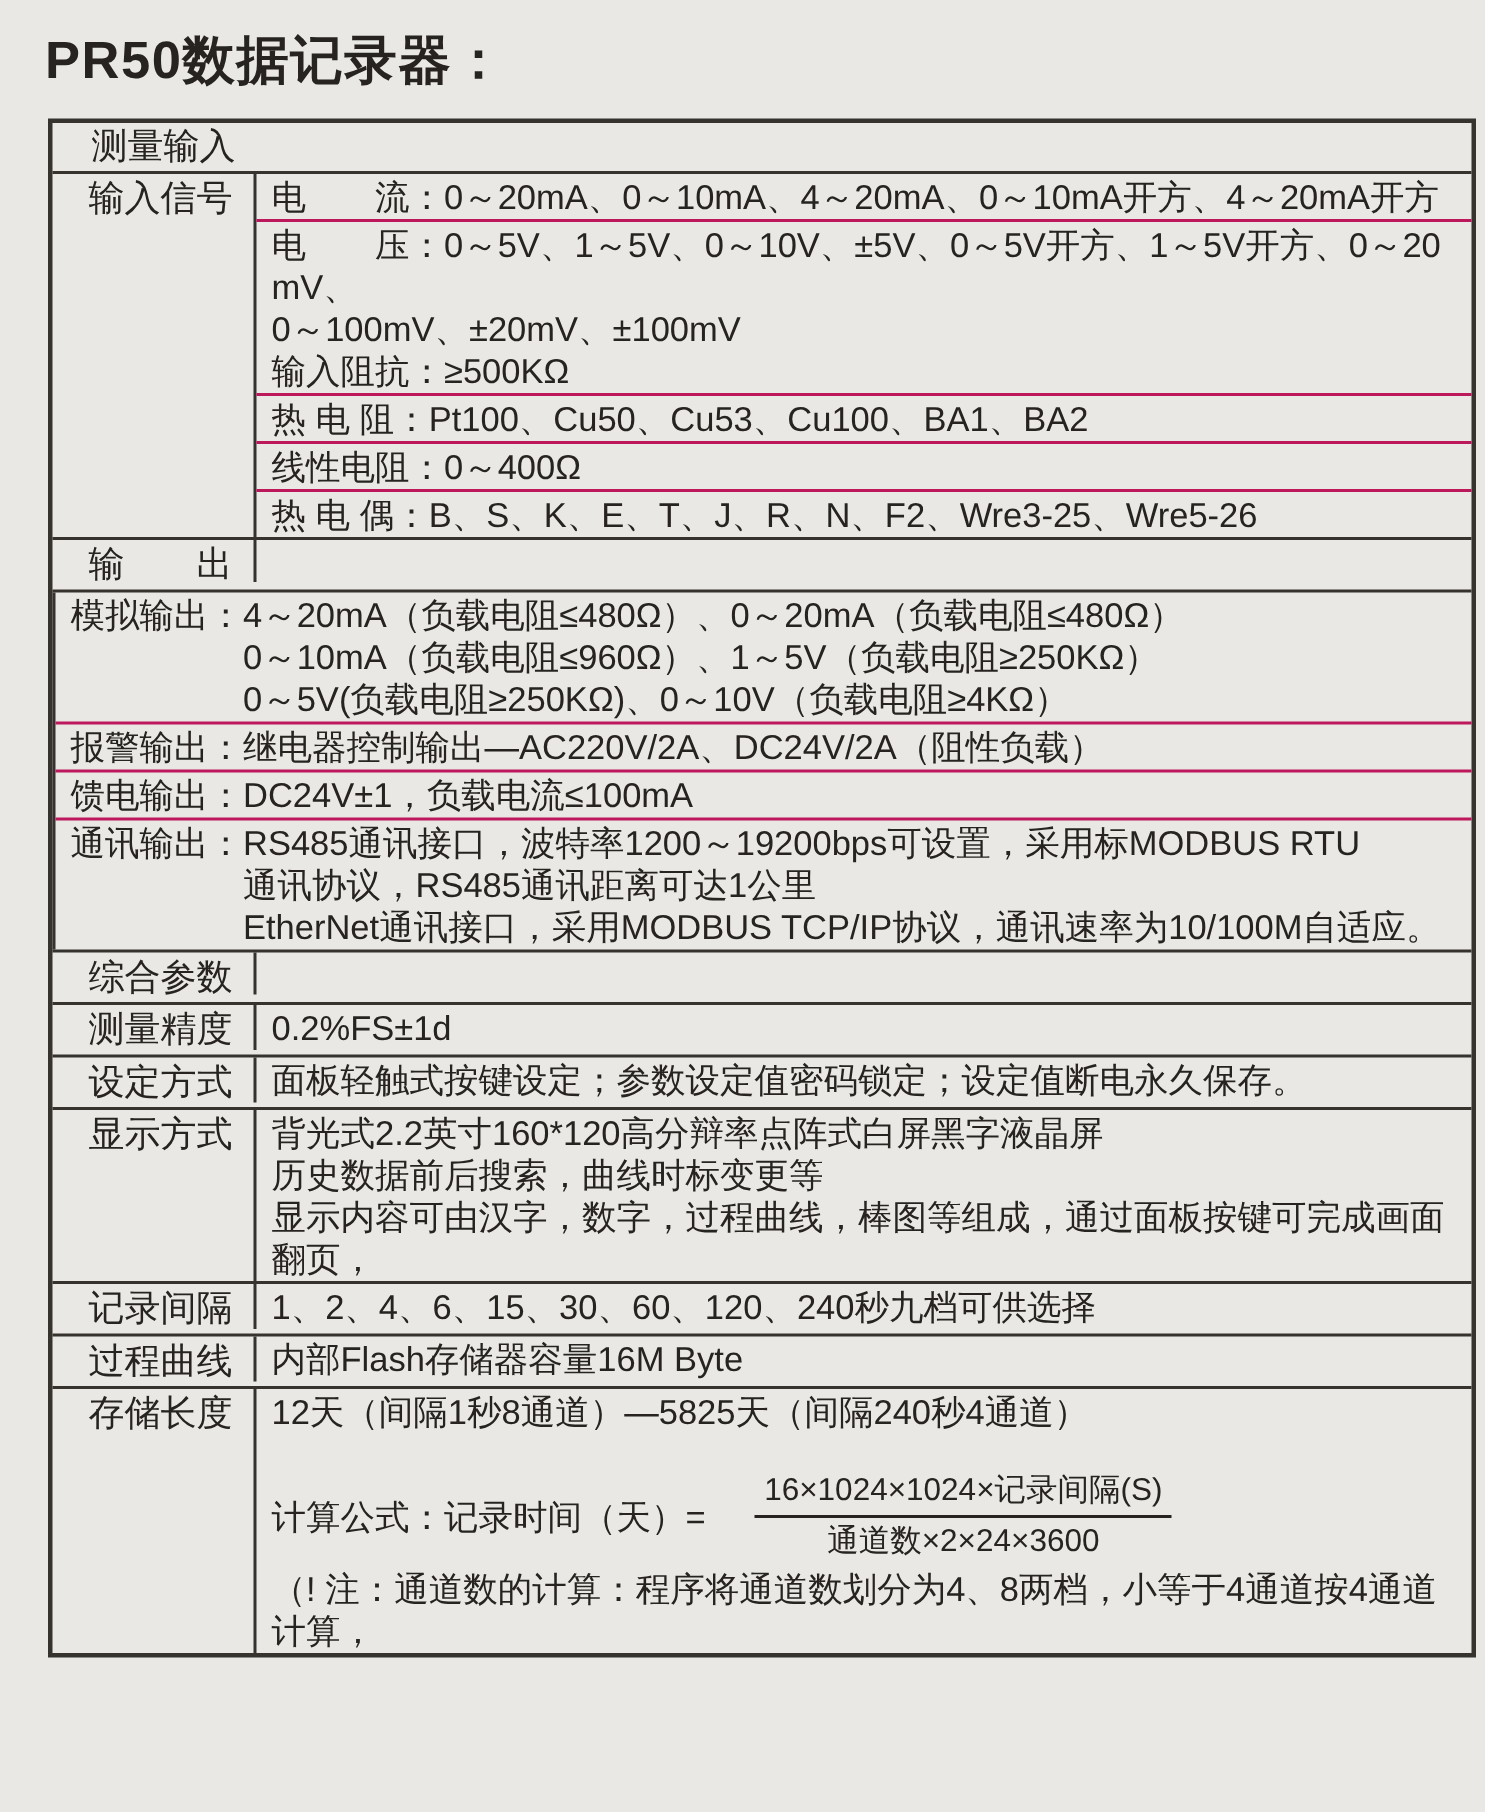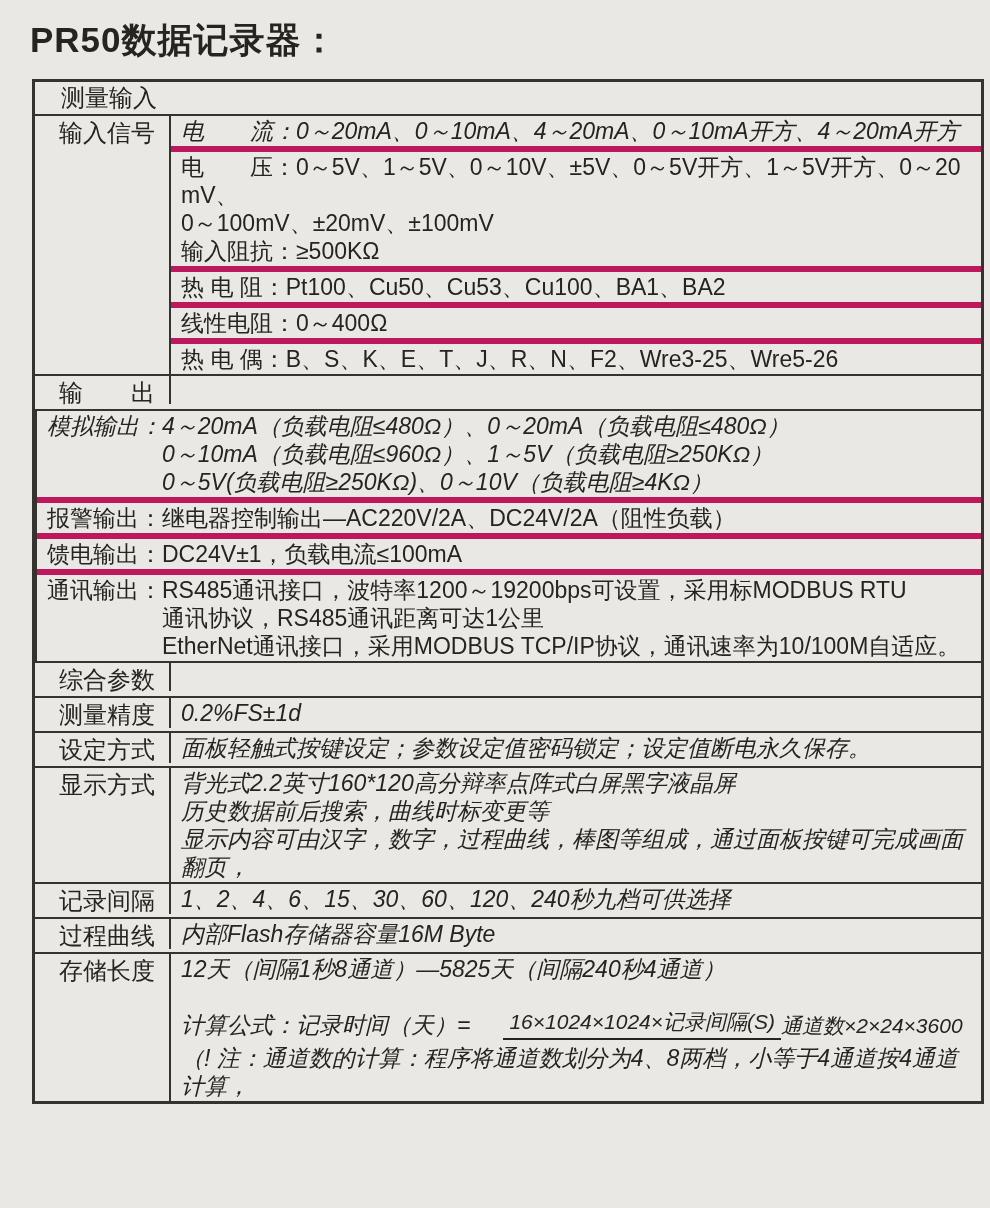--- a/index.html
+++ b/index.html
@@ -38,37 +38,37 @@
     line-height: 28px;
     white-space: pre-wrap;
   }
   .content-cell {
     flex: 1 1 auto;
     border-left: 2px solid #36332e;
     display: flex;
     flex-direction: column;
     min-height: 28px;
   }
-  .subrow { border-top: 6px solid #be185d; padding: 1px 4px 1px 10px; }
-  .subrow:first-child { border-top: none; font-style: italic; }
+  .subrow { border-top: 2px solid #be185d; padding: 1px 4px 1px 10px; }
+  .subrow:first-child { border-top: none; }
   .line {
     font-size: 23px;
     line-height: 28px;
     white-space: pre-wrap;
   }
   .spacer { height: 24px; }
   .formula-line {
     display: flex;
     align-items: center;
     margin: 2px 0 4px 0;
     gap: 28px;
   }
   .fraction {
     display: inline-flex;
-    flex-direction: row;
+    flex-direction: column;
     align-items: center;
     margin-left: 5px;
     font-size: 21px;
     line-height: 26px;
   }
   .fraction .num { padding: 0 6px 3px 6px; border-bottom: 2px solid #262321; }
   .fraction .den { padding-top: 3px; }
 </style>
 </head>
 <body>

